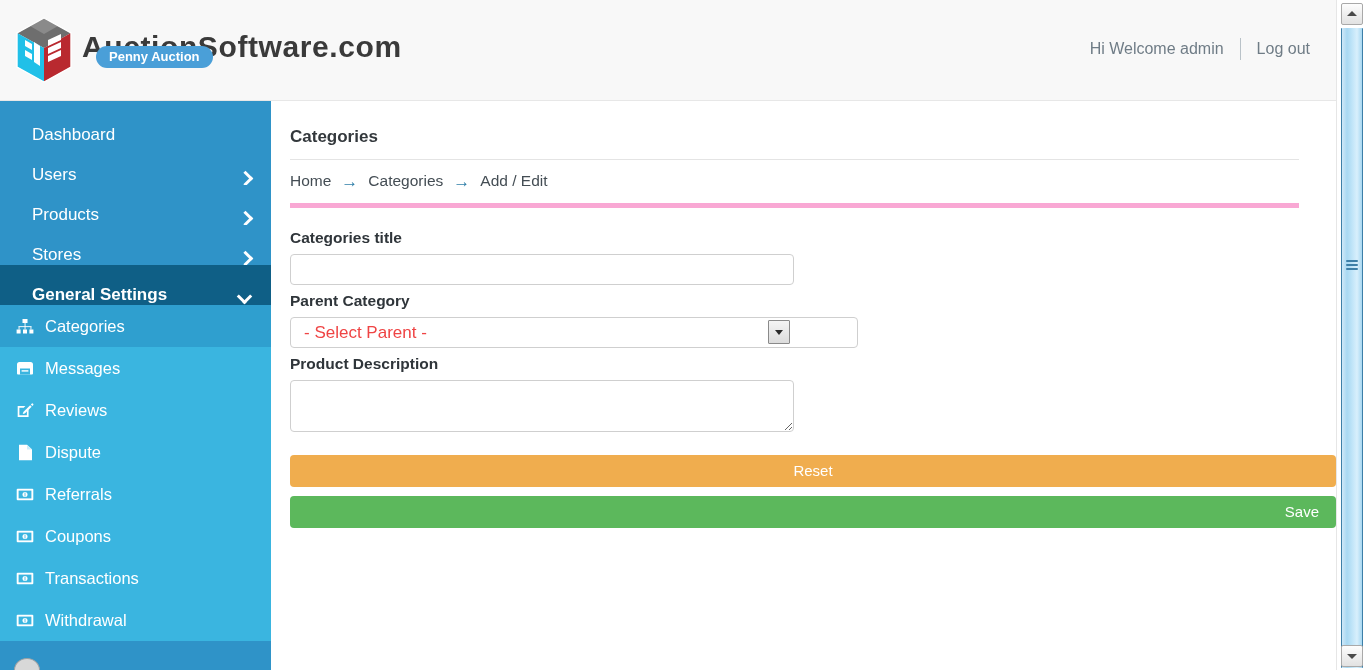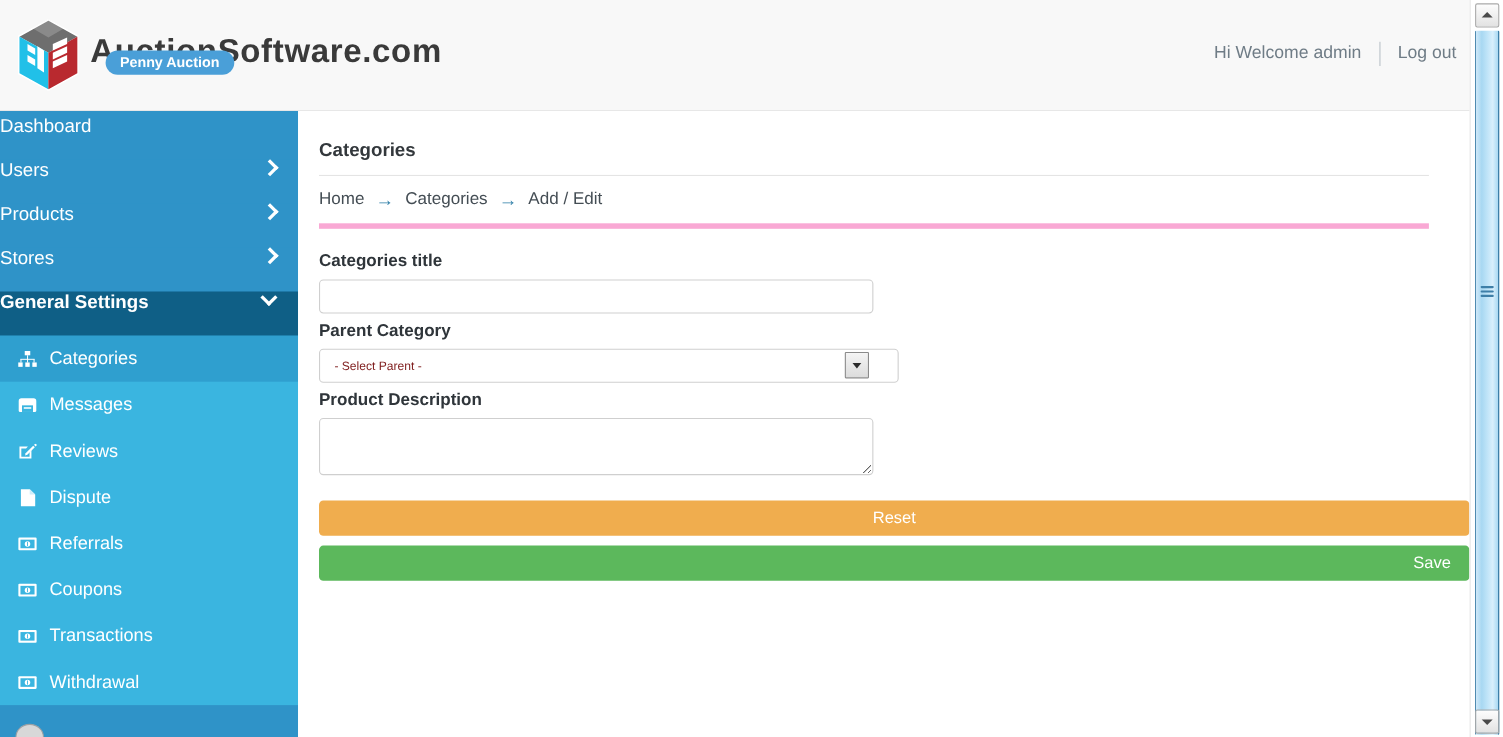--- a/index.html
+++ b/index.html
@@ -47,21 +47,21 @@
     background: #4a9fd8;
     color: #ffffff;
     font-size: 13px;
     font-weight: bold;
     padding: 3px 13px 4px 13px;
     border-radius: 11px;
     white-space: nowrap;
   }
   .topbar-right {
     position: absolute;
-    right: 12px; top: 38px;
+    right: 26px; top: 38px;
     display: flex; align-items: center;
     font-size: 16px;
     color: #6b7a86;
   }
   .topbar-right .welcome { color: #6f7c86; }
   .topbar-right .divider {
     display: inline-block;
     width: 1px; height: 22px;
     background: #b9c2c8;
     margin: 0 16px;
@@ -73,22 +73,22 @@
     position: absolute;
     left: 0; top: 101px;
     width: 271px; height: 569px;
     background: #2f93c8;
     overflow: hidden;
   }
   .nav-top-item {
     position: relative;
     height: 40px;
     display: flex;
-    align-items: flex-start;
-    padding: 0 18px 0 0;
+    align-items: flex-end;
+    padding: 0 18px 0 32px;
     color: #ffffff;
     font-size: 17px;
     cursor: pointer;
     background: #2f93c8;
   }
   .nav-top-item.first { height: 44px; padding-top: 4px; }
   .nav-top-item .lbl { flex: 1; white-space: nowrap; }
   .nav-top-item.active {
     background: #0f5f86;
     font-weight: bold;
@@ -197,29 +197,29 @@
     color: #444;
     font-family: "Liberation Sans", sans-serif;
     outline: none;
     background: #fff;
   }
   .select-wrap {
     position: relative;
     width: 504px; height: 31px;
   }
   .select-box {
-    width: 527px; height: 31px;
+    width: 568px; height: 31px;
     border: 1px solid #cfcfcf;
     border-radius: 4px;
     background: #ffffff;
     display: flex;
     align-items: center;
     padding-left: 13px;
-    font-size: 11px;
-    color: #7f1d1d;
+    font-size: 17px;
+    color: #ef4444;
     cursor: pointer;
   }
   .select-arrow-btn {
     position: absolute;
     right: 4px; top: 3px;
     width: 22px; height: 24px;
     background: linear-gradient(#f4f4f4, #dcdcdc);
     border: 1px solid #8a8a8a;
     border-radius: 1px;
     cursor: pointer;

